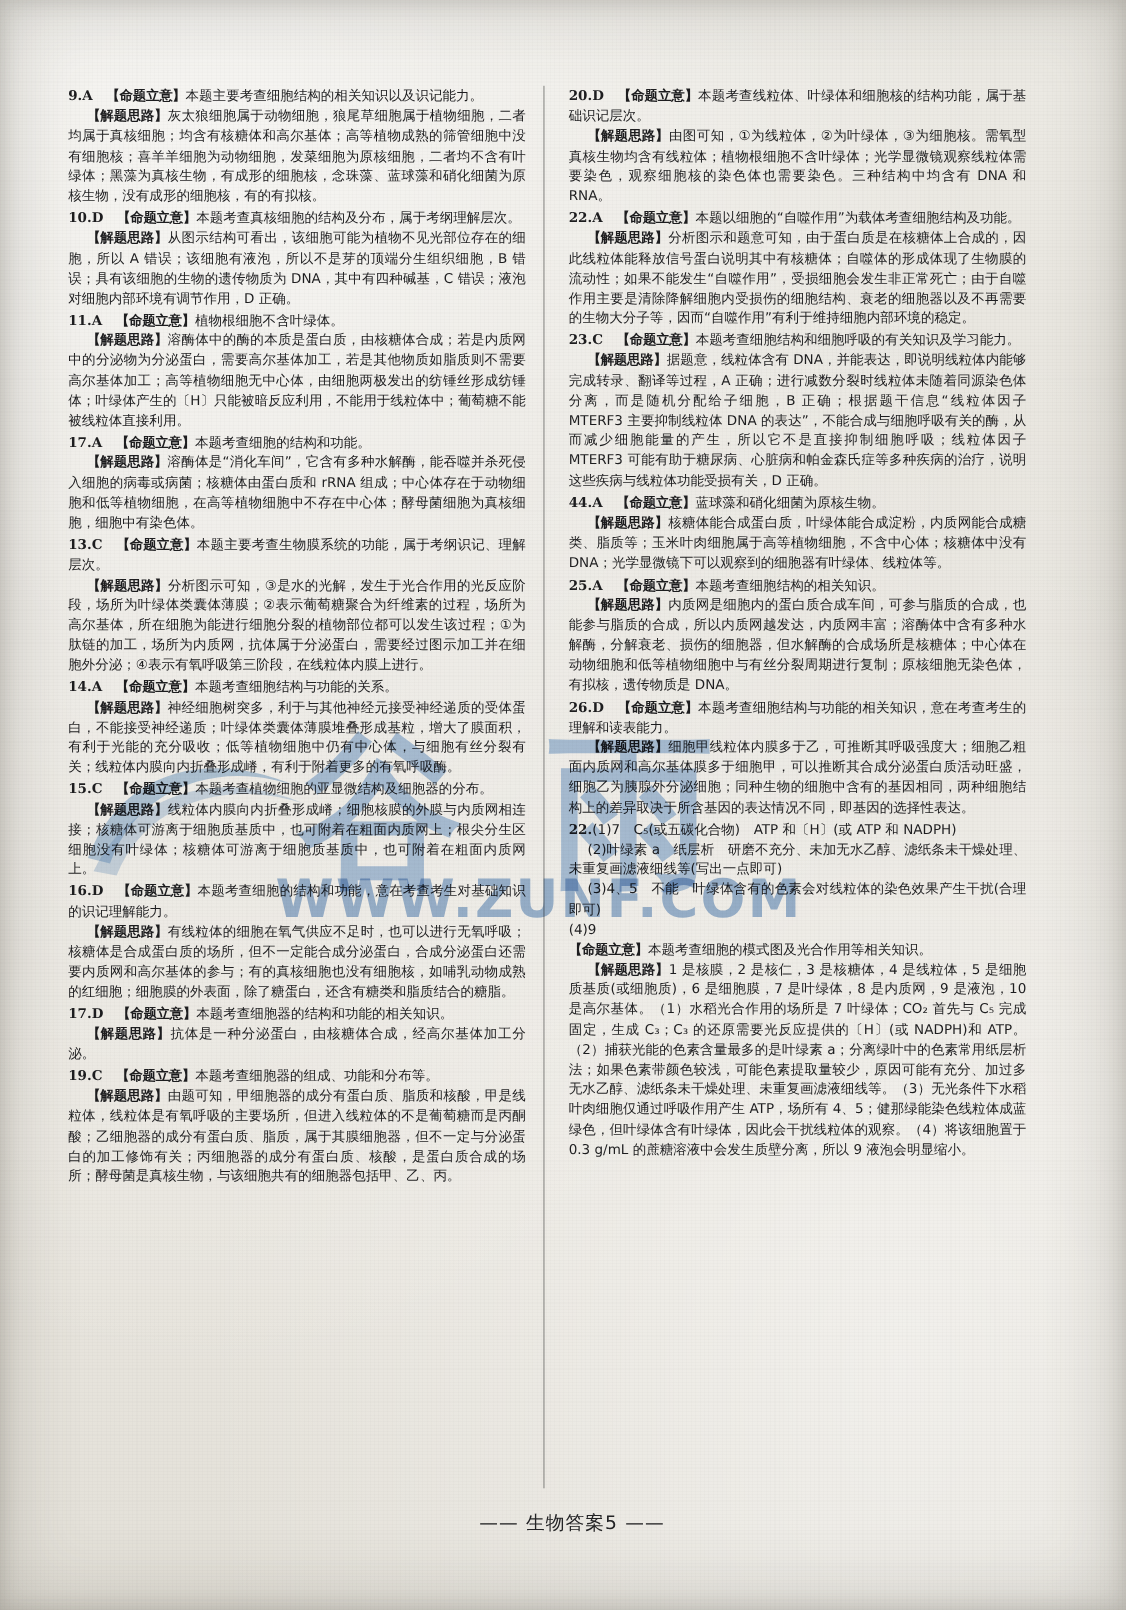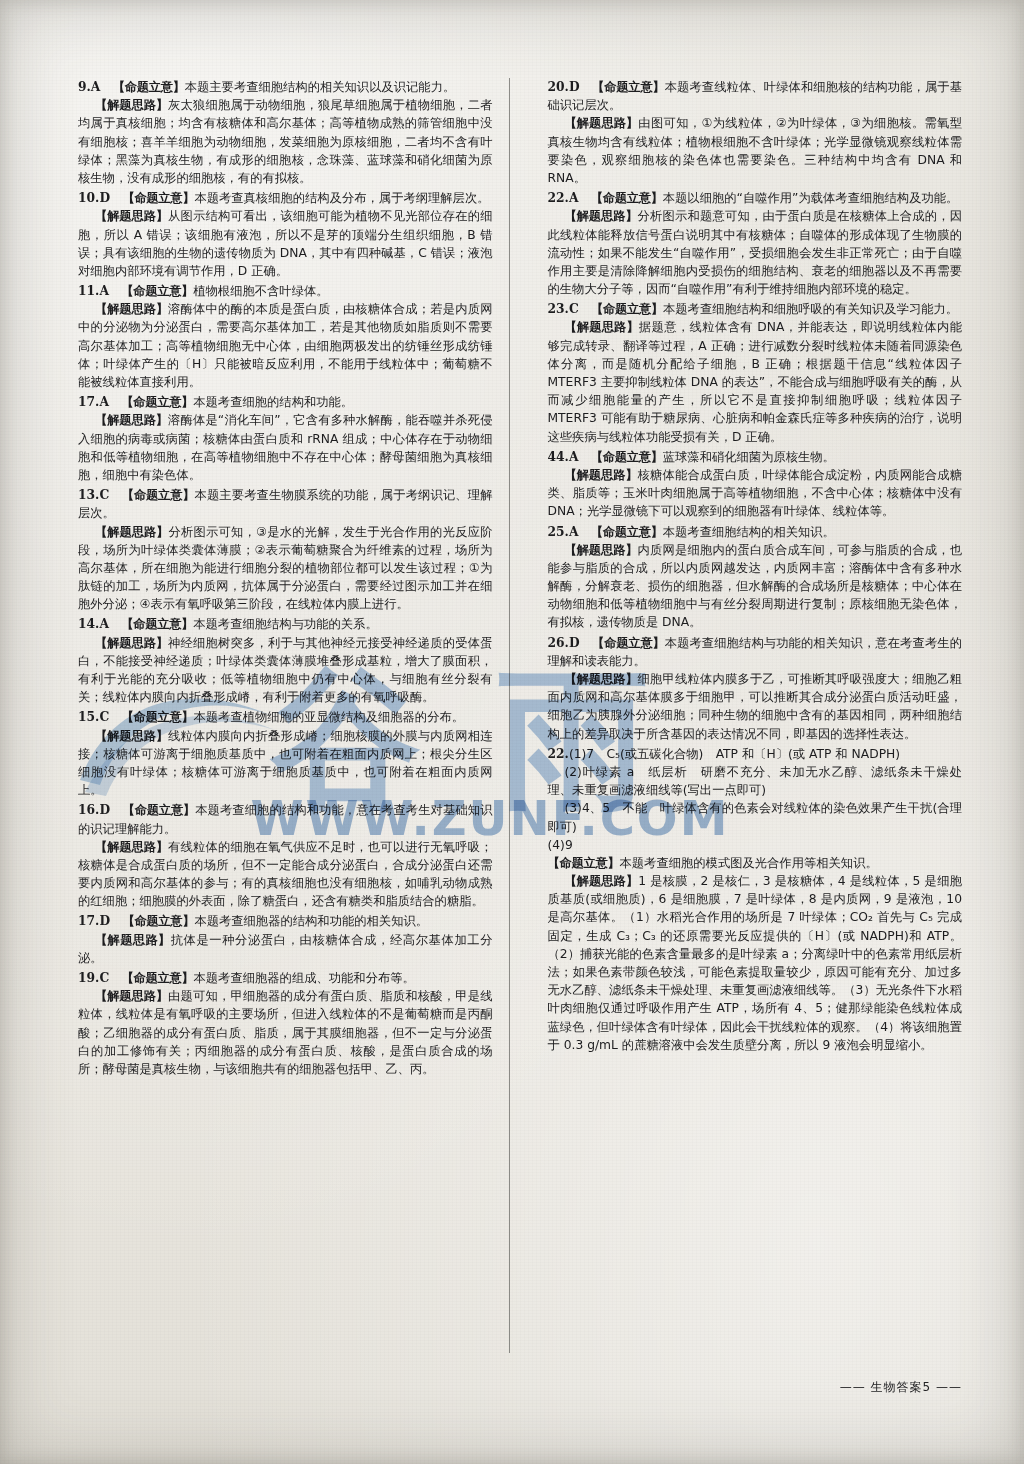--- a/index.html
+++ b/index.html
@@ -39,21 +39,20 @@
   }
 
   .columns{
     display:flex;
     width:100%;
     height:1278px;
   }
   .col{
     width:416px;
     position:relative;
-    margin-left:16px;
   }
   .col-left{padding-right:16px;}
   .divider{
     width:1px;
     background:#6a6a66;
     margin:0 16px 0 0;
     opacity:.75;
     height:1275px;
   }
   .col-right{padding-left:6px;}
@@ -83,22 +82,22 @@
   .plain{
     display:block;
     text-indent:17px;
   }
   .noind{display:block;}
 
   .footer{
     position:absolute;
     left:16px;right:0;
     bottom:-8px;
-    text-align:right;
-    font-size:12px;
+    text-align:center;
+    font-size:17px;
     color:#232325;
     letter-spacing:1px;
   }
 
   
   .wm{
     position:absolute;
     pointer-events:none;
     user-select:none;
   }

